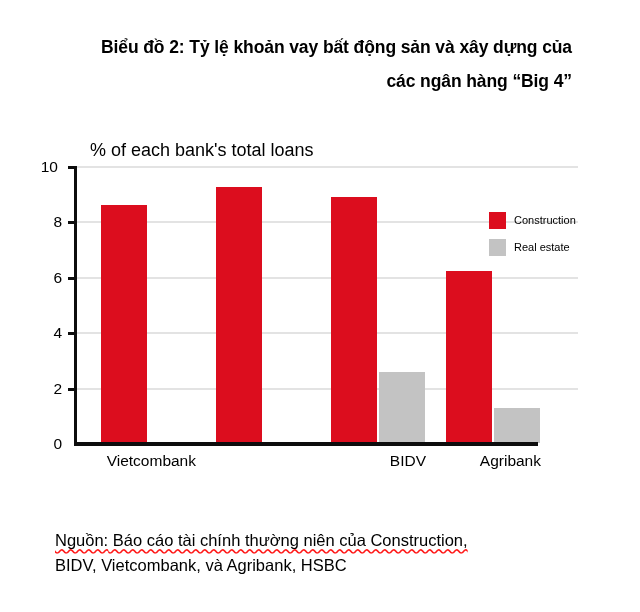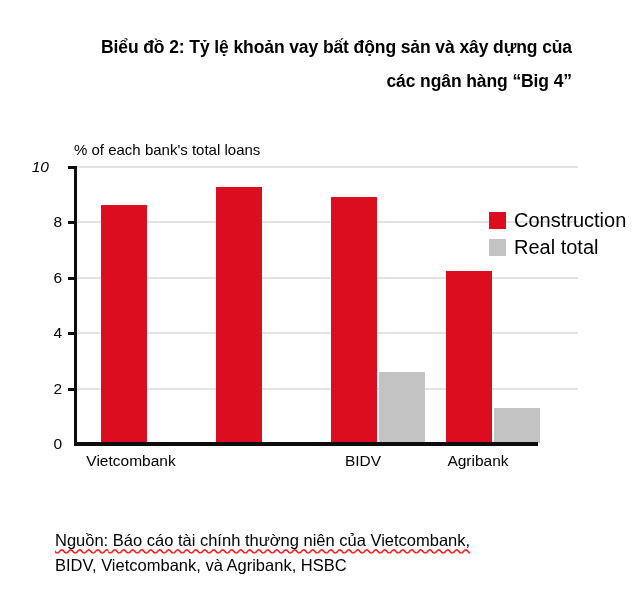--- a/index.html
+++ b/index.html
@@ -85,42 +85,42 @@
     left: 74px;
     top: 312px;
     width: 464px;
     height: 4px;
     background: #0d0d0d;
   }
 
   
   #plot-subtitle {
     position: absolute;
-    left: 74px;
+    left: 90px;
     top: 12px;
-    font-size: 15px;
+    font-size: 18px;
     line-height: 16px;
     white-space: nowrap;
   }
 
   
   .bar {
     position: absolute;
     bottom: 0;
   }
   .bar.construction { background: #dc0d1e; }
   .bar.realestate   { background: #c3c3c3; }
 
   
   .xcat {
     position: absolute;
     top: 322px;
     font-size: 15.5px;
     line-height: 17px;
-    text-align: center;
+    text-align: right;
     white-space: nowrap;
   }
 
   
   #legend {
     position: absolute;
     left: 412px;
     top: 41px;
   }
   .legend-row {
@@ -130,21 +130,21 @@
   }
   .legend-swatch {
     width: 17px;
     height: 17px;
     margin-right: 8px;
     flex: 0 0 auto;
   }
   .legend-swatch.construction { background: #dc0d1e; }
   .legend-swatch.realestate   { background: #c3c3c3; }
   .legend-label {
-    font-size: 20px;
+    font-size: 11px;
     line-height: 17px;
     white-space: nowrap;
   }
 
   
   #source-note {
     position: absolute;
     left: 55px;
     top: 528px;
     width: 545px;
@@ -181,45 +181,45 @@
     <div class="bar construction" style="left:369px; width:46px; height:171.7px;"></div>
     <div class="bar realestate" style="left:417px; width:46px; height:34.6px;"></div>
 
     <div id="legend">
       <div class="legend-row">
         <span class="legend-swatch construction"></span>
         <span class="legend-label">Construction</span>
       </div>
       <div class="legend-row">
         <span class="legend-swatch realestate"></span>
-        <span class="legend-label">Real total</span>
+        <span class="legend-label">Real estate</span>
       </div>
     </div>
   </div>
 
   <div id="plot-subtitle">% of each bank's total loans</div>
 
   <div id="y-axis-spine"></div>
   <div class="ytickmark" style="top:36px;"></div>
   <div class="ytickmark" style="top:91.4px;"></div>
   <div class="ytickmark" style="top:146.8px;"></div>
   <div class="ytickmark" style="top:202.2px;"></div>
   <div class="ytickmark" style="top:257.6px;"></div>
 
   <div id="x-axis-spine"></div>
 
-  <div class="ytick" style="left:19px; top:29px;font-style:italic;">10</div>
+  <div class="ytick" style="left:28px; top:29px;">10</div>
   <div class="ytick" style="left:32px; top:84.4px;">8</div>
   <div class="ytick" style="left:32px; top:139.8px;">6</div>
   <div class="ytick" style="left:32px; top:195.2px;">4</div>
   <div class="ytick" style="left:32px; top:250.6px;">2</div>
   <div class="ytick" style="left:32px; top:306px;">0</div>
 
   <div class="xcat" style="left:66px;  width:130px;">Vietcombank</div>
   <div class="xcat" style="left:415px; width:126px;">Agribank</div>
   <div class="xcat" style="left:300px; width:126px;">BIDV</div>
 
 </div>
 
 <div id="source-note">
-  <span class="spell">Nguồn:</span><span class="spell"> Báo cáo tài chính thường niên của Vietcombank,</span><br>
+  <span class="spell">Nguồn:</span><span class="spell"> Báo cáo tài chính thường niên của Construction,</span><br>
   <span>BIDV, Vietcombank, và Agribank, HSBC</span>
 </div>
 
 </body></html>

